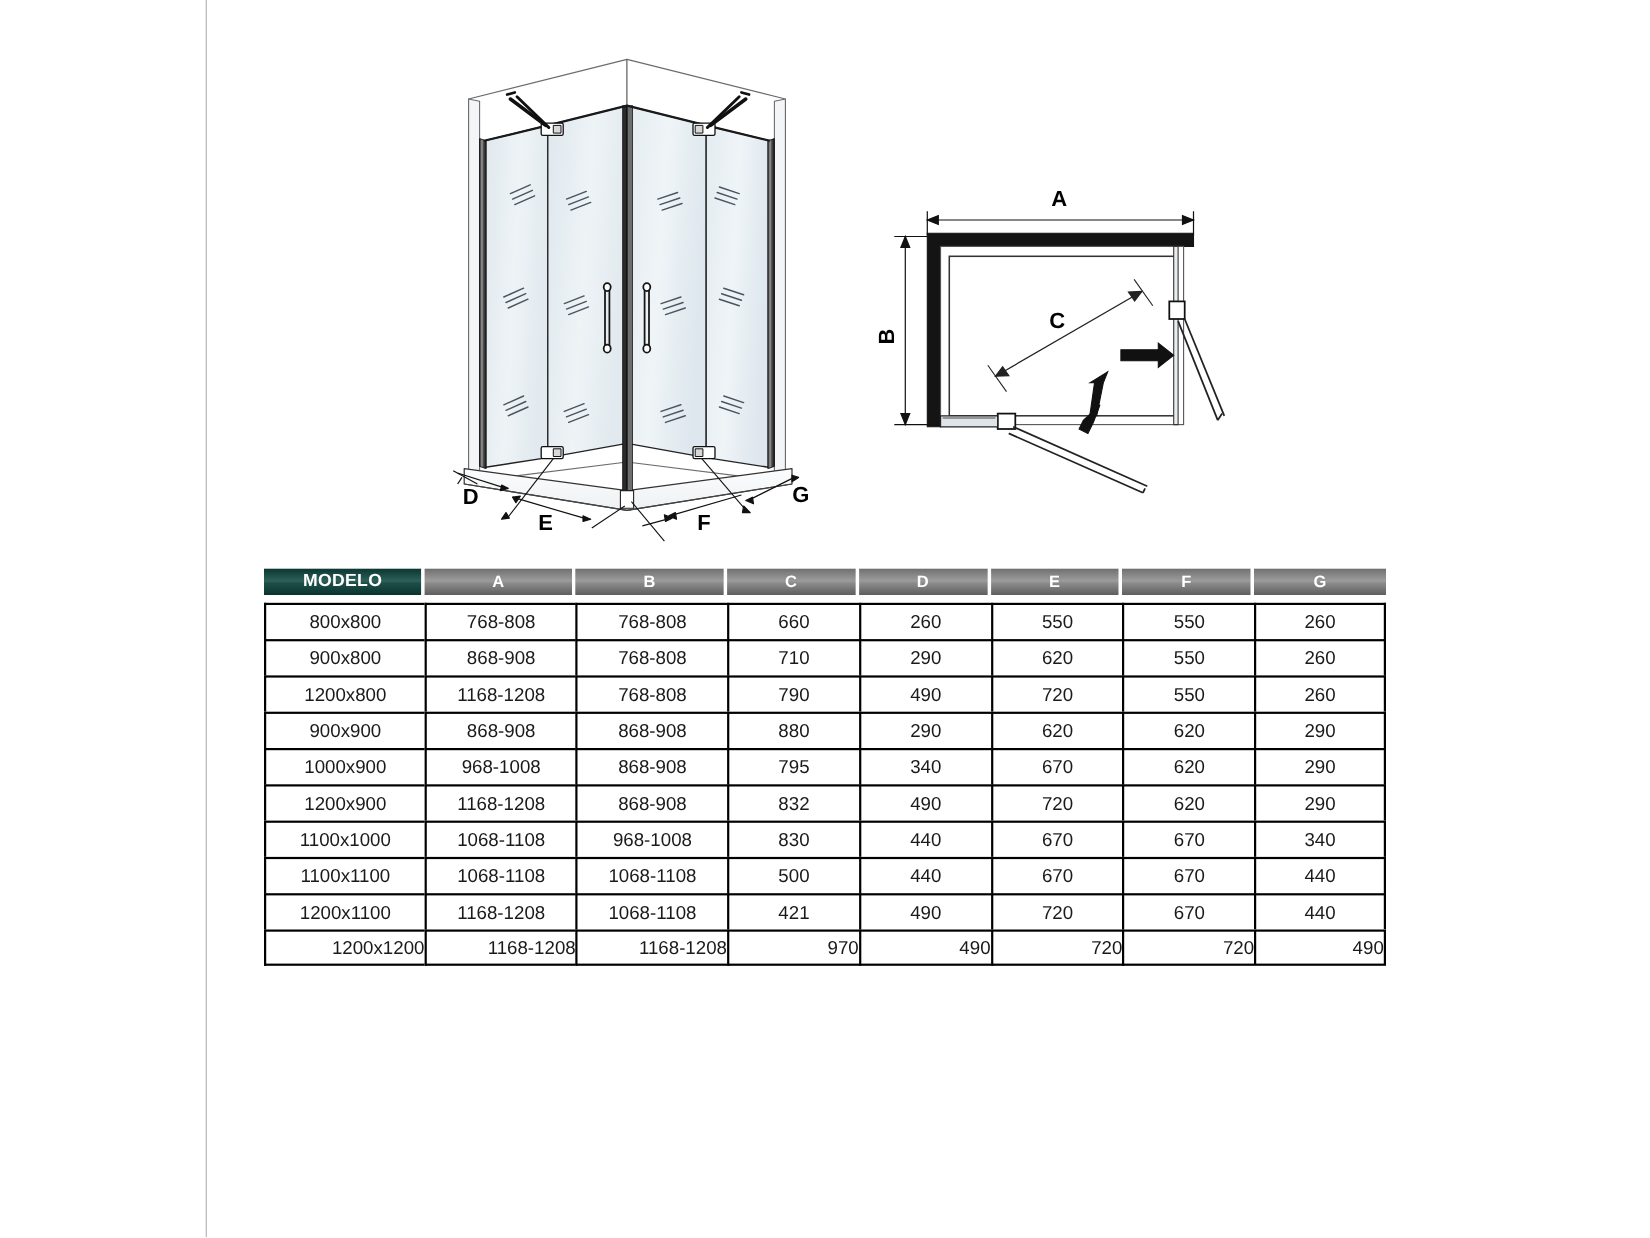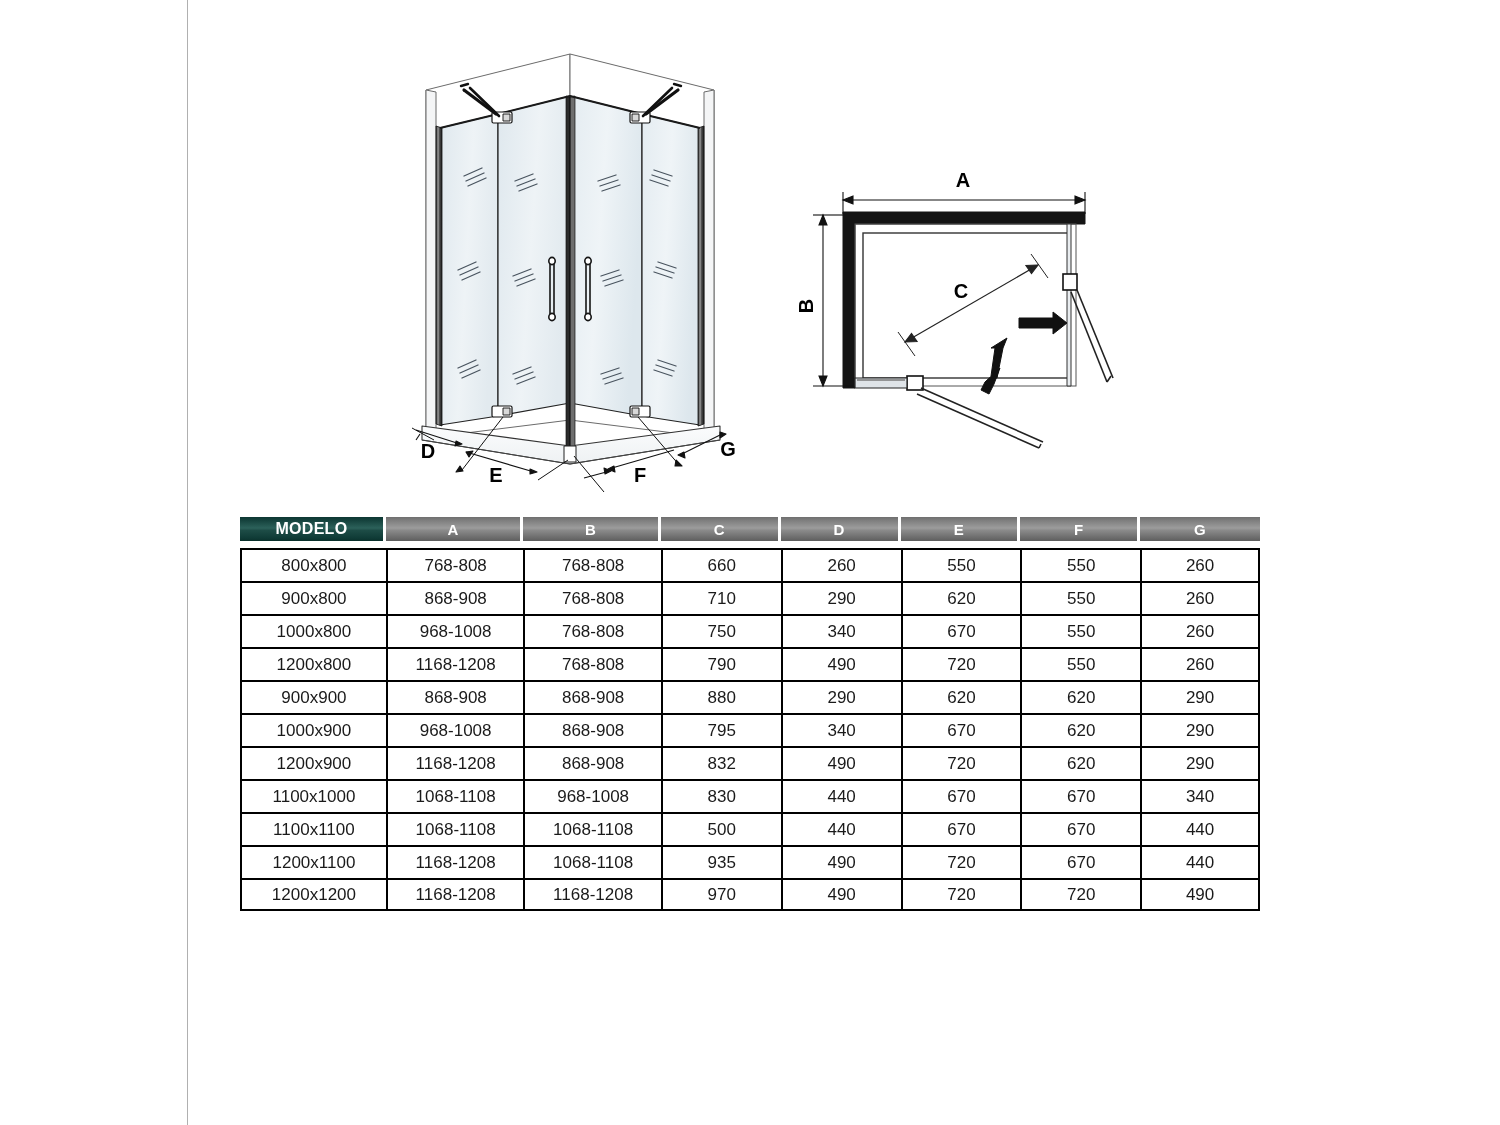--- a/index.html
+++ b/index.html
@@ -101,20 +101,21 @@
     border-left: 2px solid #000000;
     border-top: 2px solid #000000;
     box-sizing: border-box;
     white-space: nowrap;
   }
   table.spec tbody tr td:last-child {
     border-right: 2px solid #000000;
   }
   table.spec tbody tr:last-child td {
     border-bottom: 2px solid #000000;
+    text-align: right;
   }
   .lbl { font-weight: bold; font-size: 20px; fill: #000; }
 </style>
 </head>
 <body>
 
 <div id="page">
 
   <div id="margin-rule"></div>
 
@@ -370,30 +371,20 @@
             <td>900x800</td>
             <td>868-908</td>
             <td>768-808</td>
             <td>710</td>
             <td>290</td>
             <td>620</td>
             <td>550</td>
             <td>260</td>
           </tr>
           <tr>
-            <td>1000x800</td>
-            <td>968-1008</td>
-            <td>768-808</td>
-            <td>750</td>
-            <td>340</td>
-            <td>670</td>
-            <td>550</td>
-            <td>260</td>
-          </tr>
-          <tr>
             <td>1200x800</td>
             <td>1168-1208</td>
             <td>768-808</td>
             <td>790</td>
             <td>490</td>
             <td>720</td>
             <td>550</td>
             <td>260</td>
           </tr>
           <tr>
@@ -443,21 +434,21 @@
             <td>500</td>
             <td>440</td>
             <td>670</td>
             <td>670</td>
             <td>440</td>
           </tr>
           <tr>
             <td>1200x1100</td>
             <td>1168-1208</td>
             <td>1068-1108</td>
-            <td>935</td>
+            <td>421</td>
             <td>490</td>
             <td>720</td>
             <td>670</td>
             <td>440</td>
           </tr>
           <tr>
             <td>1200x1200</td>
             <td>1168-1208</td>
             <td>1168-1208</td>
             <td>970</td>

